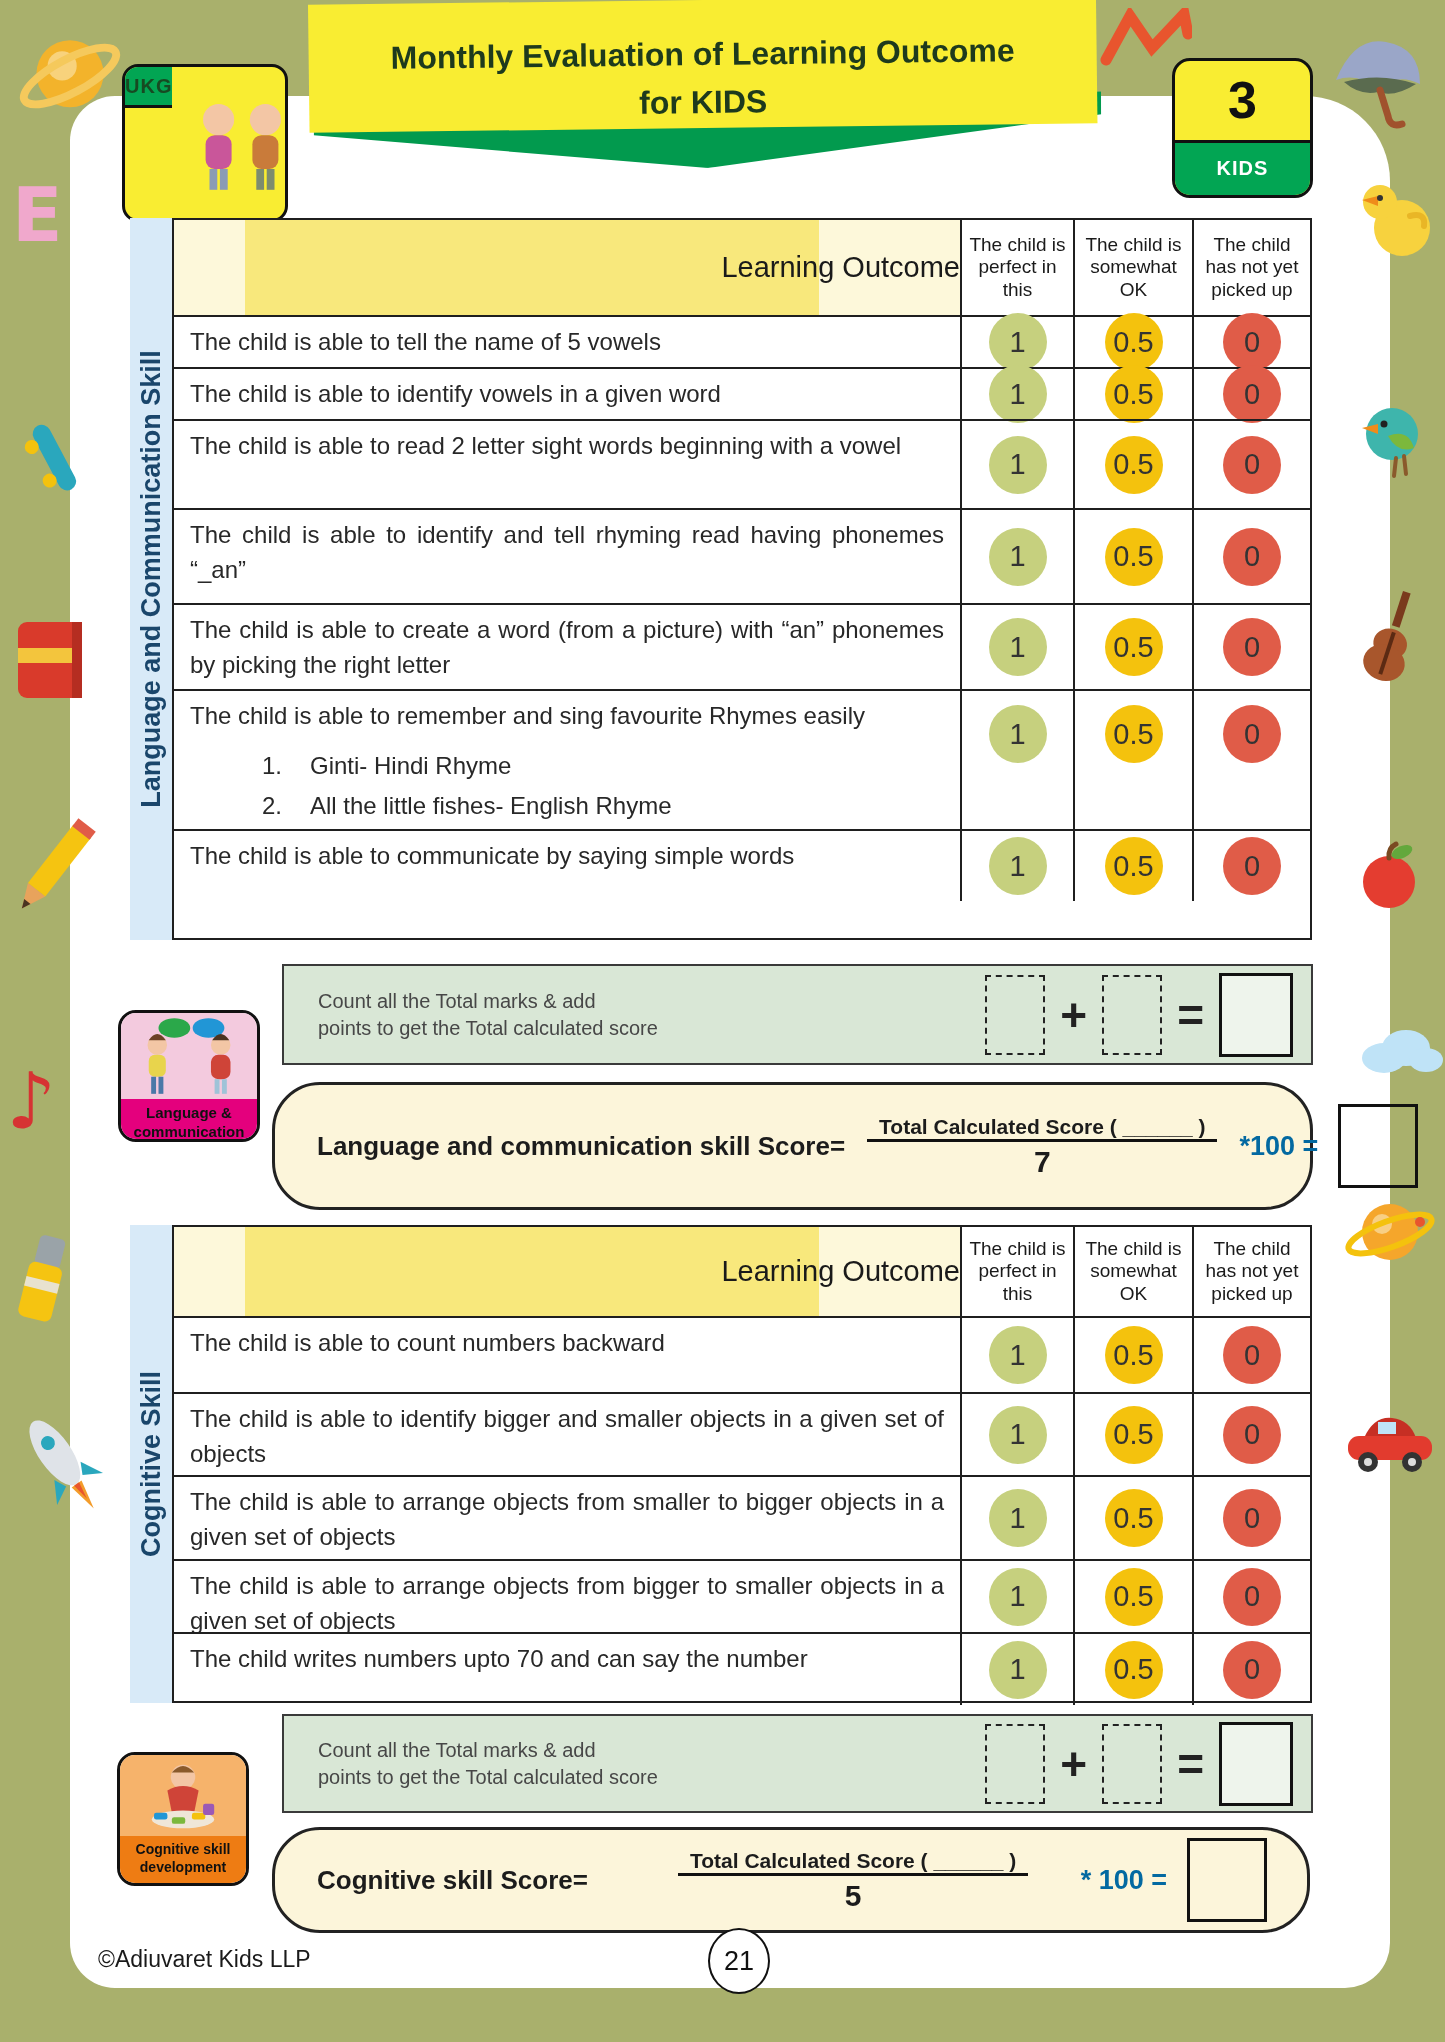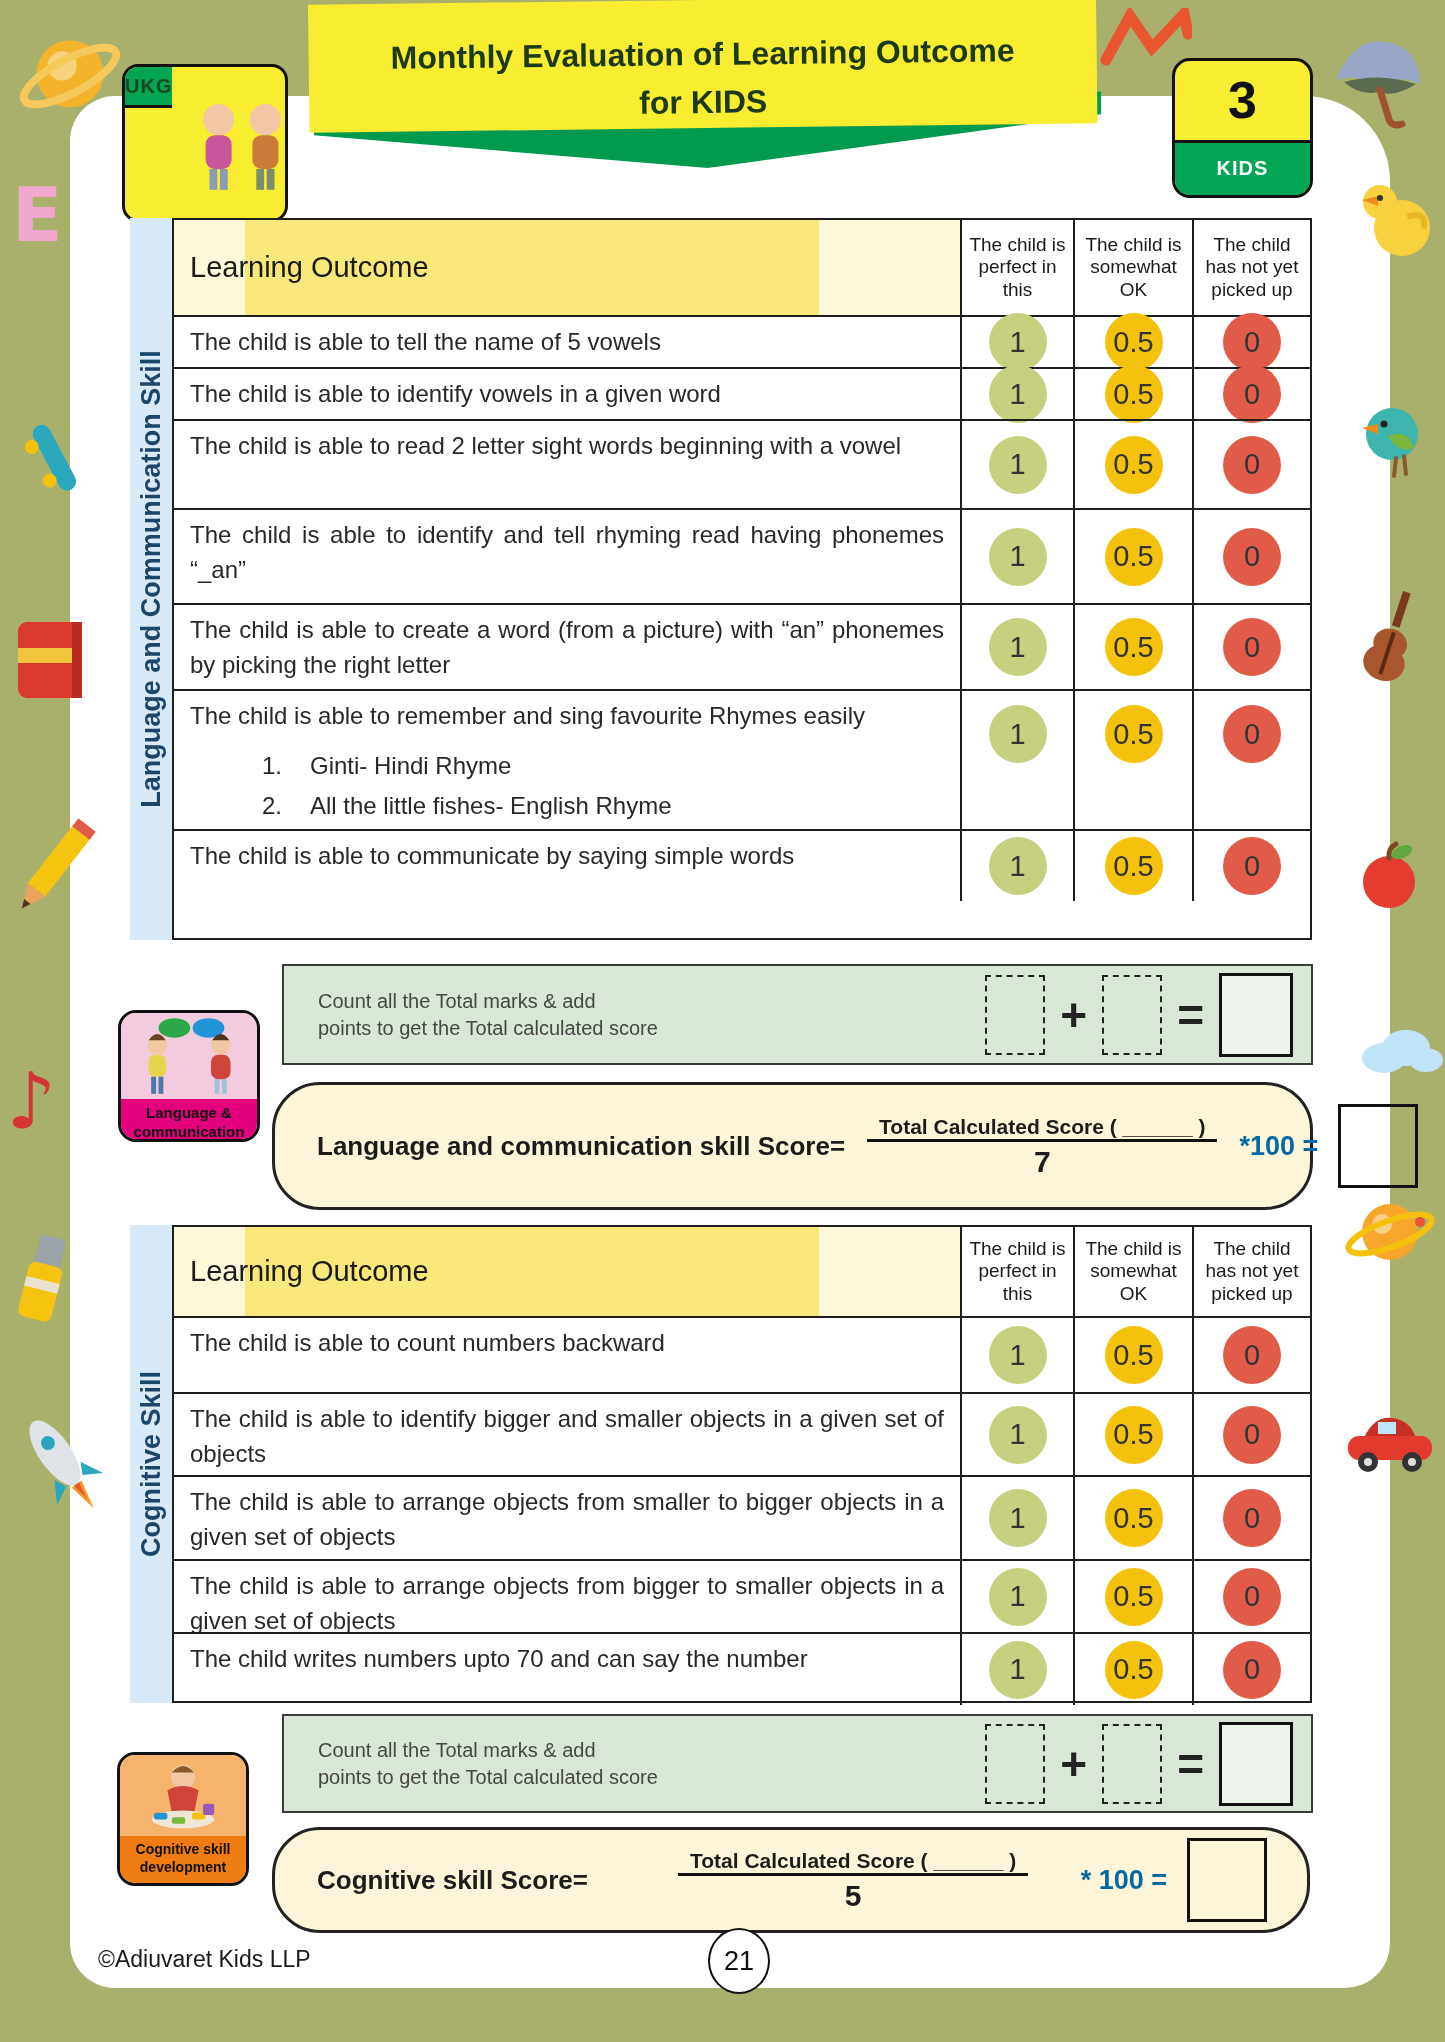--- a/index.html
+++ b/index.html
@@ -40,21 +40,21 @@
        box-sizing:border-box;display:flex;flex-direction:column;}
   .t1{top:218px;height:722px;}
   .t2{top:1225px;height:478px;}
   .trow{display:flex;box-sizing:border-box;flex:0 0 auto;}
   .trow + .trow{border-top:2px solid #1f1f1f;}
   .cell{box-sizing:border-box;}
   .ctext{width:786px;}
   .c1{width:113px;border-left:2px solid #1f1f1f;}
   .c2{width:119px;border-left:2px solid #1f1f1f;}
   .c3{width:118px;border-left:2px solid #1f1f1f;}
-  .ohead{position:relative;background:#fdf8da;display:flex;align-items:center;justify-content:flex-start;padding-left:16px;}
+  .ohead{position:relative;background:#fdf8da;display:flex;align-items:center;justify-content:flex-end;padding-left:16px;}
   .ohead .hl{position:absolute;left:9%;top:0;width:73%;height:100%;background:#f8e87c;}
   .ohead span{position:relative;font-size:29px;color:#1a1a1a;}
   .chead{display:flex;align-items:center;justify-content:center;text-align:center;
        font-size:19px;line-height:1.18;color:#1a1a1a;padding:2px 3px;}
   .ctext .rt{font-size:24px;color:#282828;line-height:1.45;padding:8px 16px 6px 16px;}
   .just{text-align:justify;}
   .ritem{display:flex;gap:22px;font-size:24px;color:#282828;padding-left:88px;margin-top:12px;}
   .rnum{width:26px;}
   .score{display:flex;align-items:center;justify-content:center;}
   .score.vtop{align-items:flex-start;padding-top:14px;}

